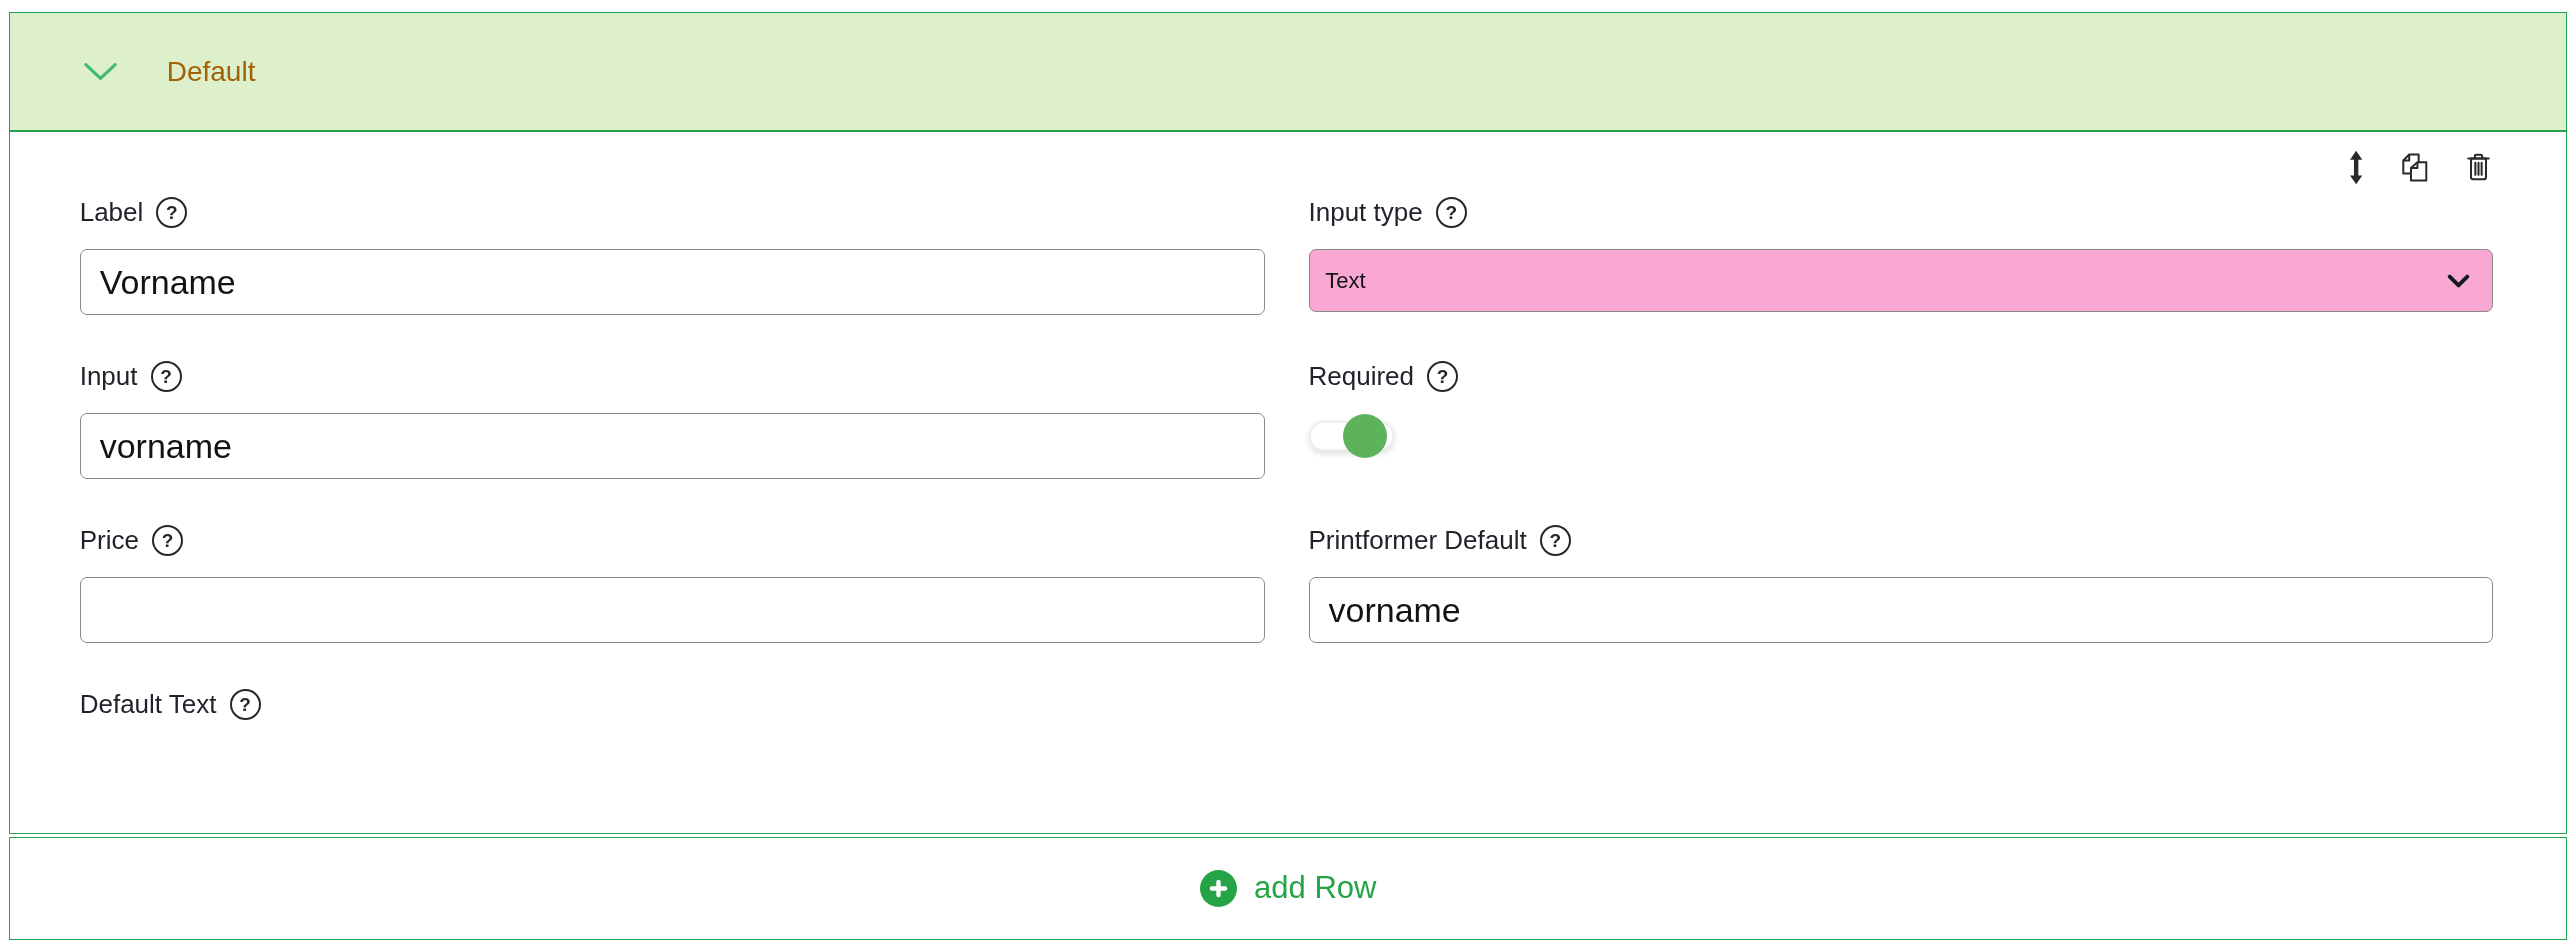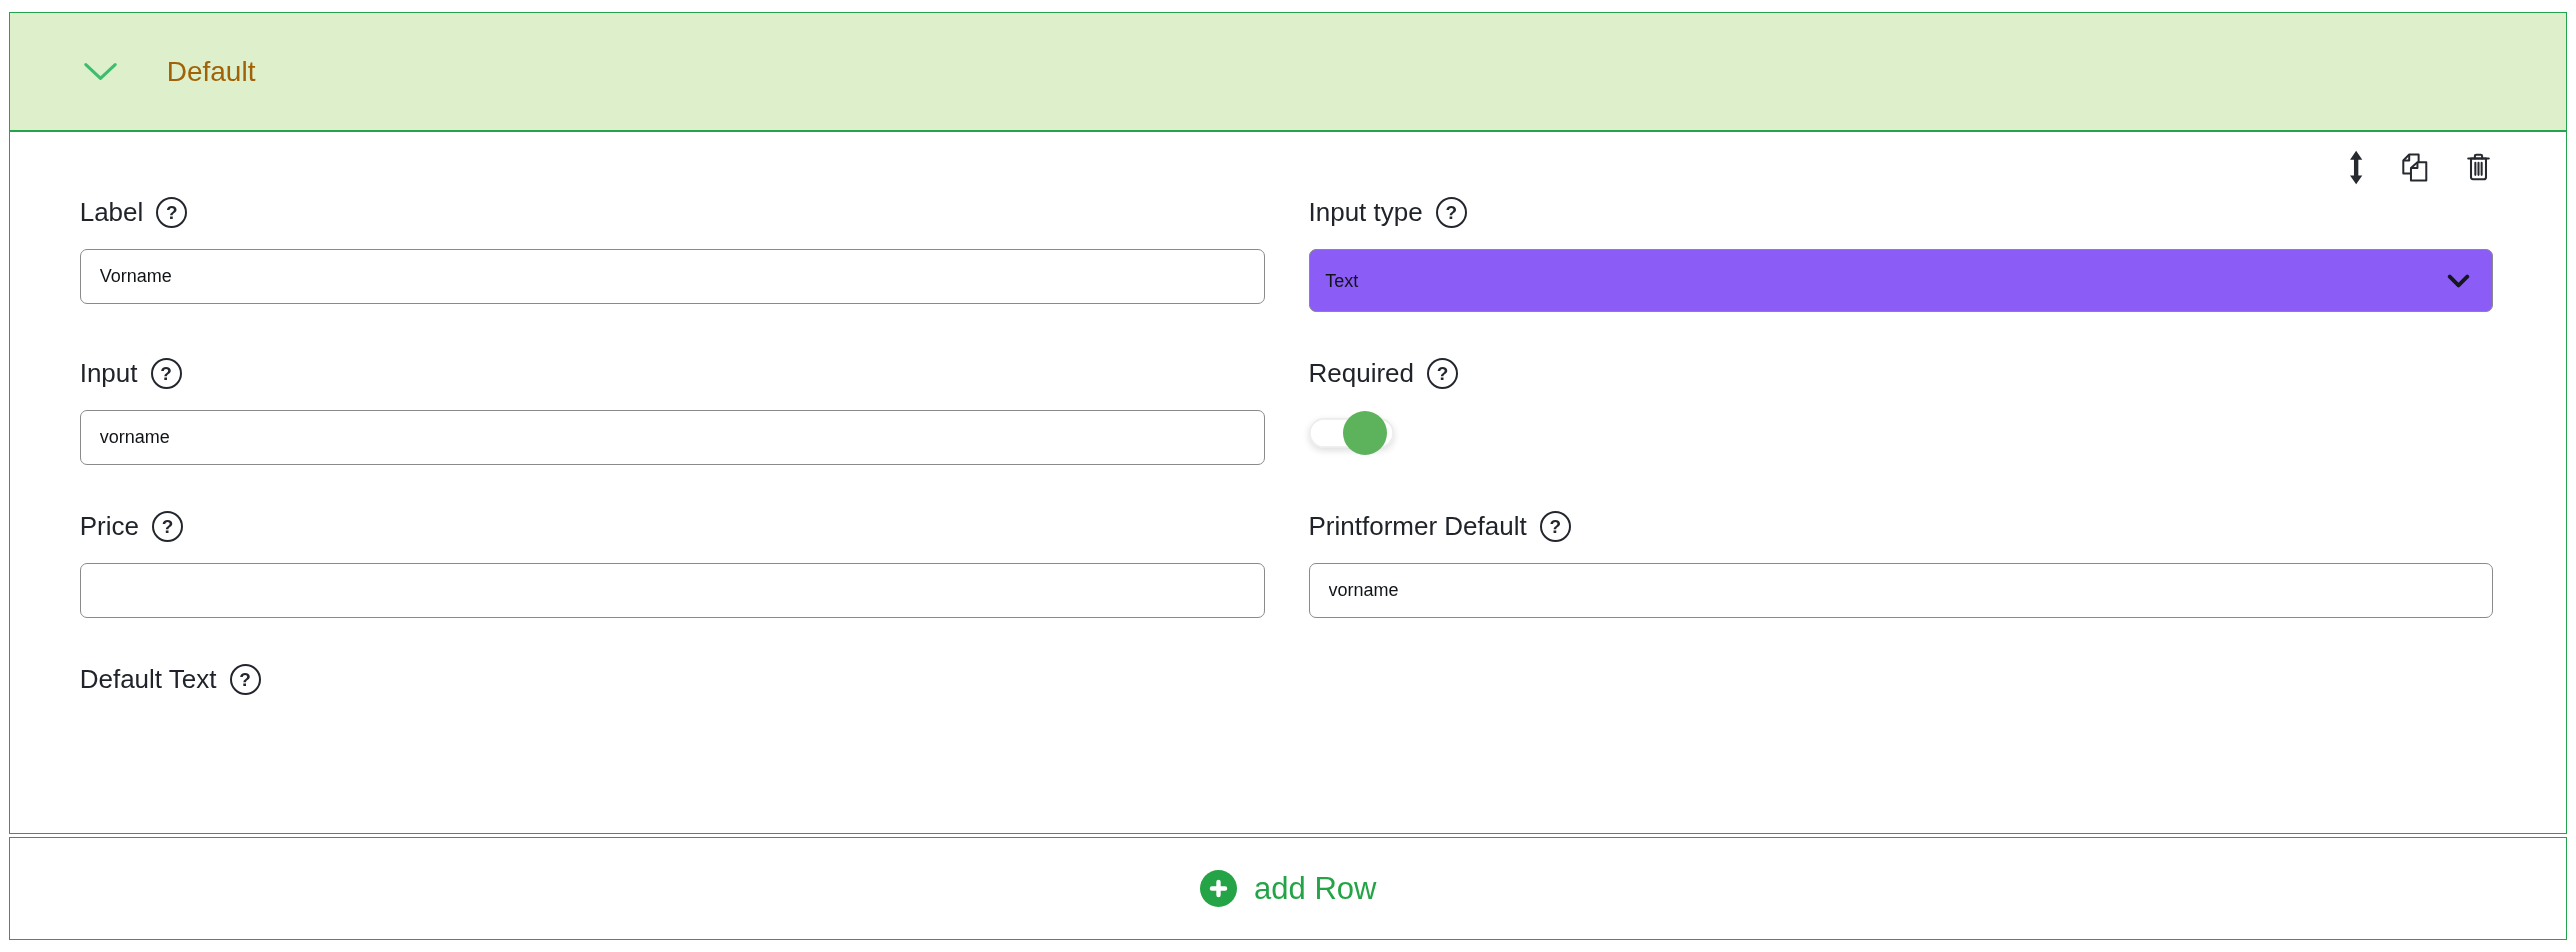--- a/index.html
+++ b/index.html
@@ -80,43 +80,43 @@
     align-items: center;
     justify-content: center;
     font-size: 19px;
     font-weight: 700;
     color: #23272d;
     cursor: pointer;
     flex: 0 0 auto;
   }
   .text-input {
     width: 100%;
-    height: 55px;
+    height: 66px;
     border: 1.7px solid #8a8a8a;
     border-radius: 7px;
     background: #fff;
     font-family: inherit;
-    font-size: 18px;
+    font-size: 34px;
     color: #111417;
     padding: 0 19px;
     outline: none;
   }
 
   
   .select-wrap { position: relative; width: 100%; }
   .select-input {
     appearance: none;
     -webkit-appearance: none;
     width: 100%;
     height: 63px;
     border: 1.7px solid #8a8a8a;
     border-radius: 7px;
-    background: #8b5cf6;
+    background: #f9a8d4;
     font-family: inherit;
-    font-size: 18px;
+    font-size: 22px;
     color: #111417;
     padding: 0 52px 0 15.7px;
     outline: none;
   }
   .select-chevron {
     position: absolute;
     right: 23px; top: 50%;
     transform: translateY(-50%);
     pointer-events: none;
     display: flex;
@@ -154,21 +154,21 @@
     border: 1.7px solid #23a44c;
     background: #fff;
     display: flex;
     align-items: center;
     justify-content: center;
   }
   .add-row-button {
     background: none;
     border: none;
     display: flex;
-    align-items: flex-end;
+    align-items: center;
     gap: 17.5px;
     cursor: pointer;
   }
   .plus-circle {
     width: 37px; height: 37px;
     border-radius: 50%;
     background: #24a446;
     display: flex;
     align-items: center;
     justify-content: center;

